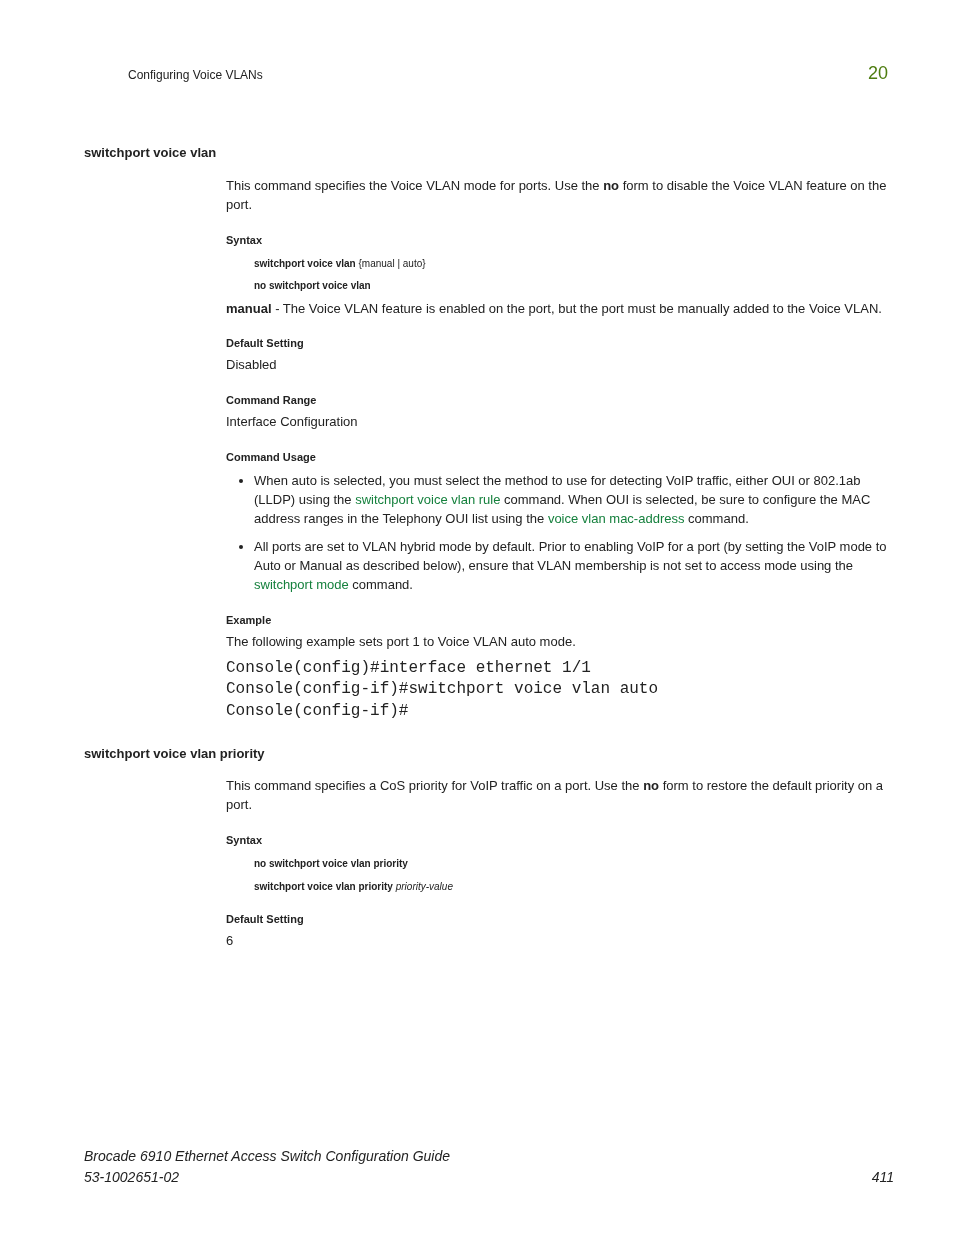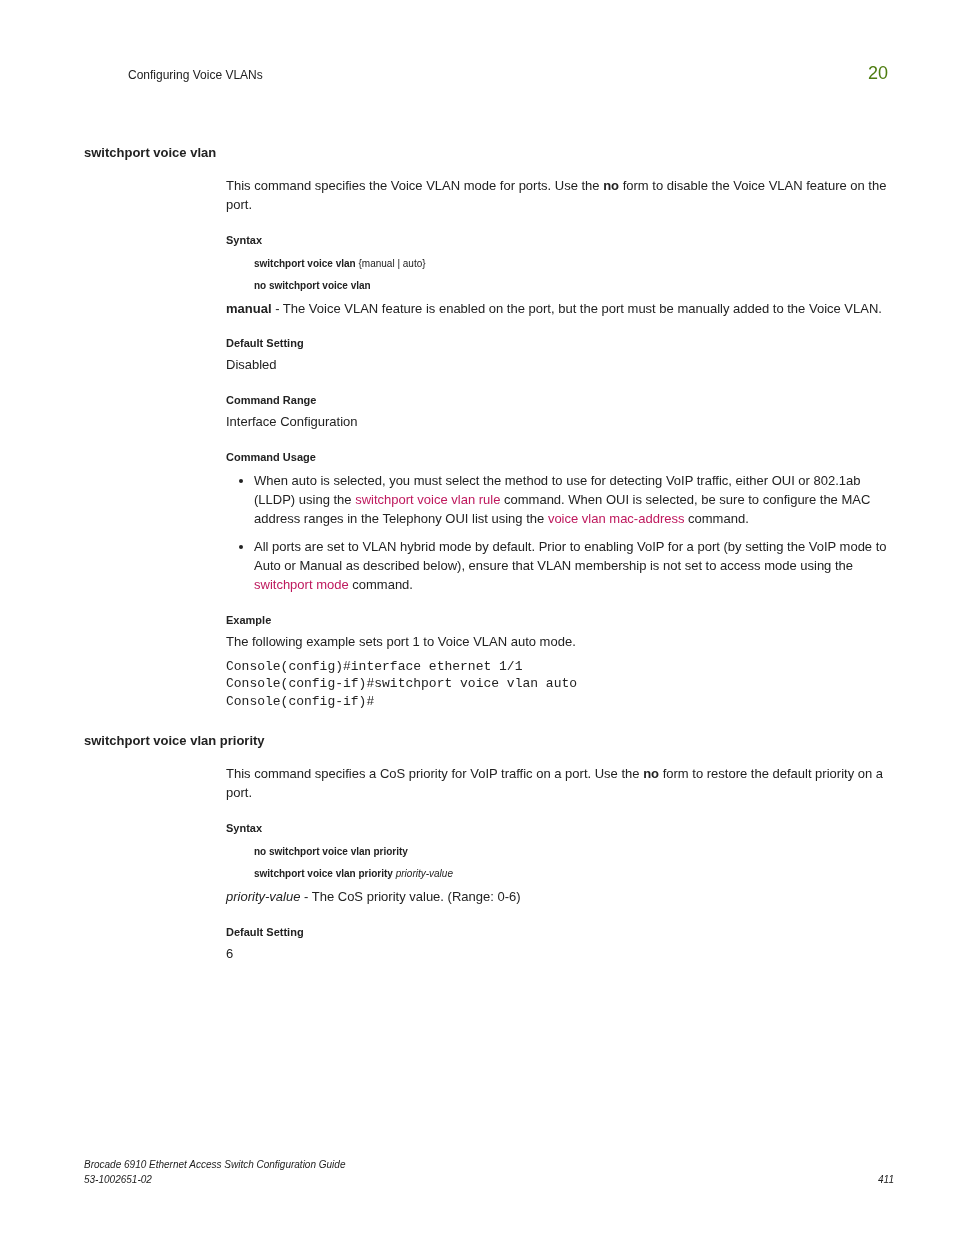--- a/index.html
+++ b/index.html
@@ -65,36 +65,36 @@
   .param-block b { font-weight: bold; }
   .usage-list {
     list-style: disc;
     padding-left: 28px;
     margin: 6px 0 0 0;
   }
   .usage-list li {
     margin-bottom: 10px;
   }
   a.link {
-    color: #be185d;
+    color: #15803d;
     text-decoration: none;
   }
   pre.code {
     font-family: "Courier New", monospace;
-    font-size: 13px;
+    font-size: 16px;
     margin: 6px 0 0 0;
     line-height: 1.35;
   }
   .footer {
     position: absolute;
     bottom: 48px;
     left: 84px;
     right: 60px;
     font-style: italic;
-    font-size: 10px;
+    font-size: 14px;
     display: flex;
     justify-content: space-between;
     align-items: flex-end;
   }
   .footer-right {
     font-style: italic;
   }
   .italic { font-style: italic; }
 </style>
 </head>
@@ -153,21 +153,20 @@
   <div class="section-heading" style="margin-top:22px;">switchport voice vlan priority</div>
 
   <div class="body-block">
     <span>This command specifies a CoS priority for VoIP traffic on a port. Use the </span><b>no</b><span> form to restore the default priority on a port.</span>
   </div>
 
   <div class="body-block">
     <div class="sub-heading">Syntax</div>
     <div class="syntax-line"><b>no switchport voice vlan priority</b></div>
     <div class="syntax-line"><b>switchport voice vlan priority</b><span class="italic"> priority-value</span></div>
-    <div class="param-block"><span class="italic">priority-value</span><span> - The CoS priority value. (Range: 0-6)</span></div>
   </div>
 
   <div class="body-block">
     <div class="sub-heading">Default Setting</div>
     <div>6</div>
   </div>
 
   <div class="footer">
     <div>
       <div>Brocade 6910 Ethernet Access Switch Configuration Guide</div>

